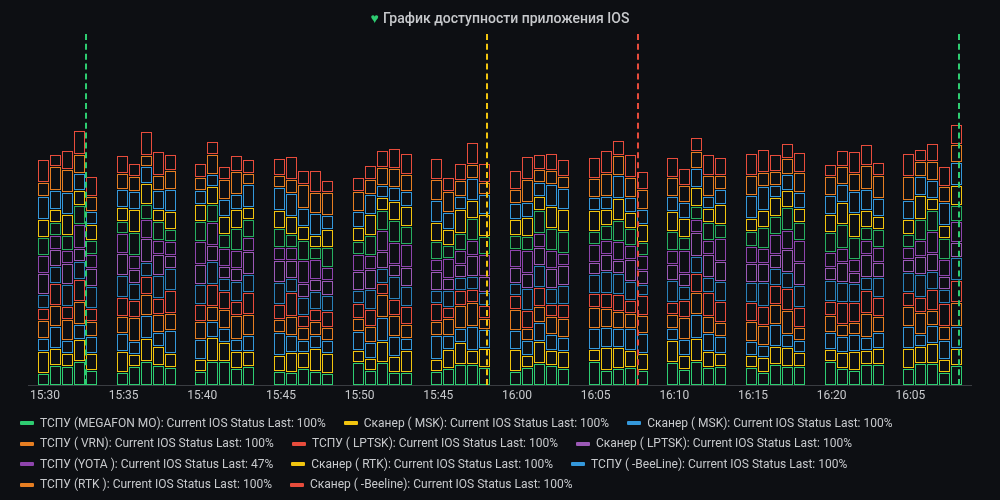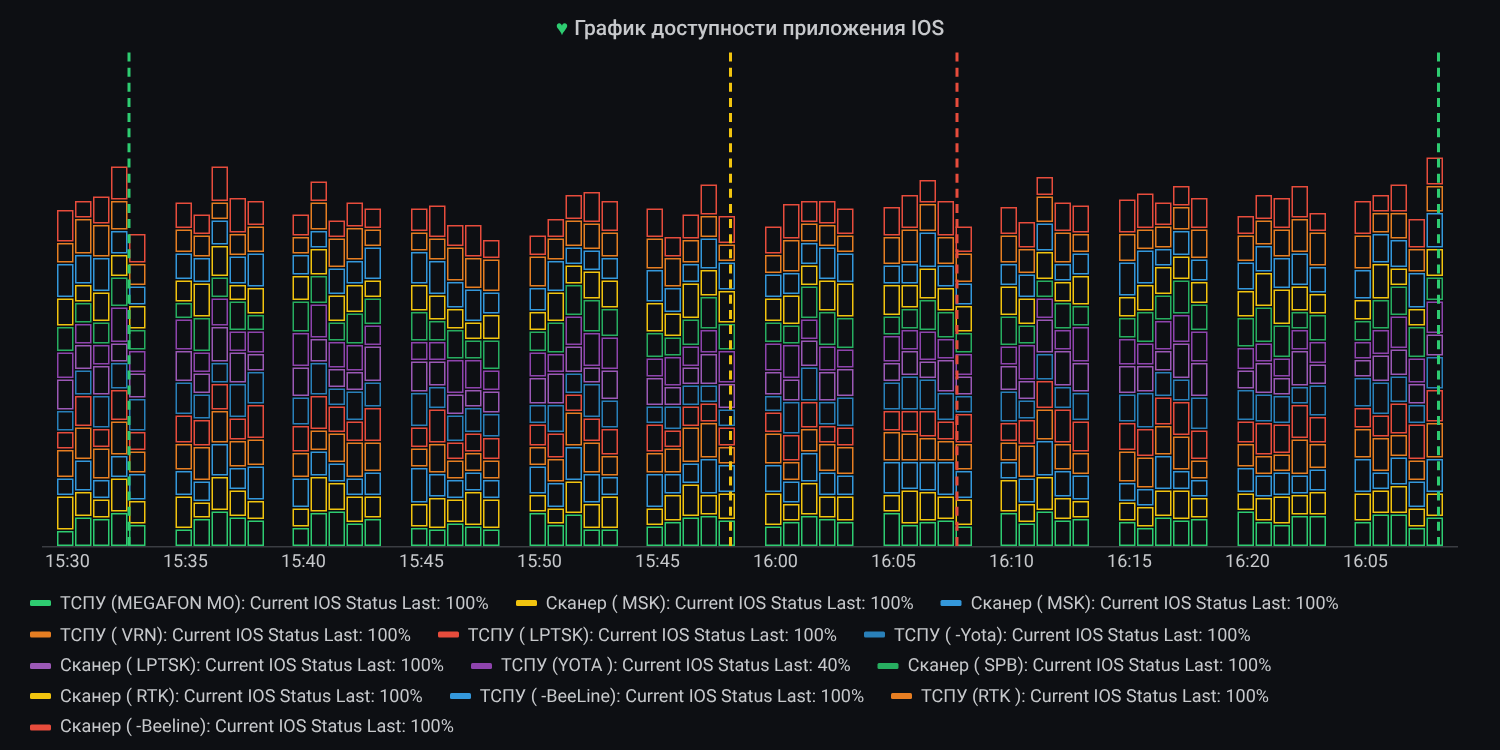--- a/index.html
+++ b/index.html
@@ -1093,34 +1093,26 @@
       </span>
       <span class="legend-item">
         <span class="swatch" style="background: rgb(230, 126, 34);"></span>
         <span>ТСПУ (         VRN): Current IOS Status   Last: 100%</span>
       </span>
       <span class="legend-item">
         <span class="swatch" style="background: rgb(231, 76, 60);"></span>
         <span>ТСПУ (            LPTSK): Current IOS Status   Last: 100%</span>
       </span>
       <span class="legend-item">
-        <span class="swatch" style="background: rgb(41, 128, 185);"></span>
-        <span>ТСПУ (        -Yota): Current IOS Status   Last: 100%</span>
-      </span>
-      <span class="legend-item">
         <span class="swatch" style="background: rgb(155, 89, 182);"></span>
         <span>Сканер (        LPTSK): Current IOS Status   Last: 100%</span>
       </span>
       <span class="legend-item">
         <span class="swatch" style="background: rgb(142, 68, 173);"></span>
-        <span>ТСПУ (YOTA         ): Current IOS Status   Last: 40%</span>
-      </span>
-      <span class="legend-item">
-        <span class="swatch" style="background: rgb(39, 174, 96);"></span>
-        <span>Сканер (        SPB): Current IOS Status   Last: 100%</span>
+        <span>ТСПУ (YOTA         ): Current IOS Status   Last: 47%</span>
       </span>
       <span class="legend-item">
         <span class="swatch" style="background: rgb(241, 196, 15);"></span>
         <span>Сканер (      RTK): Current IOS Status   Last: 100%</span>
       </span>
       <span class="legend-item">
         <span class="swatch" style="background: rgb(52, 152, 219);"></span>
         <span>ТСПУ (    -BeeLine): Current IOS Status   Last: 100%</span>
       </span>
       <span class="legend-item">

